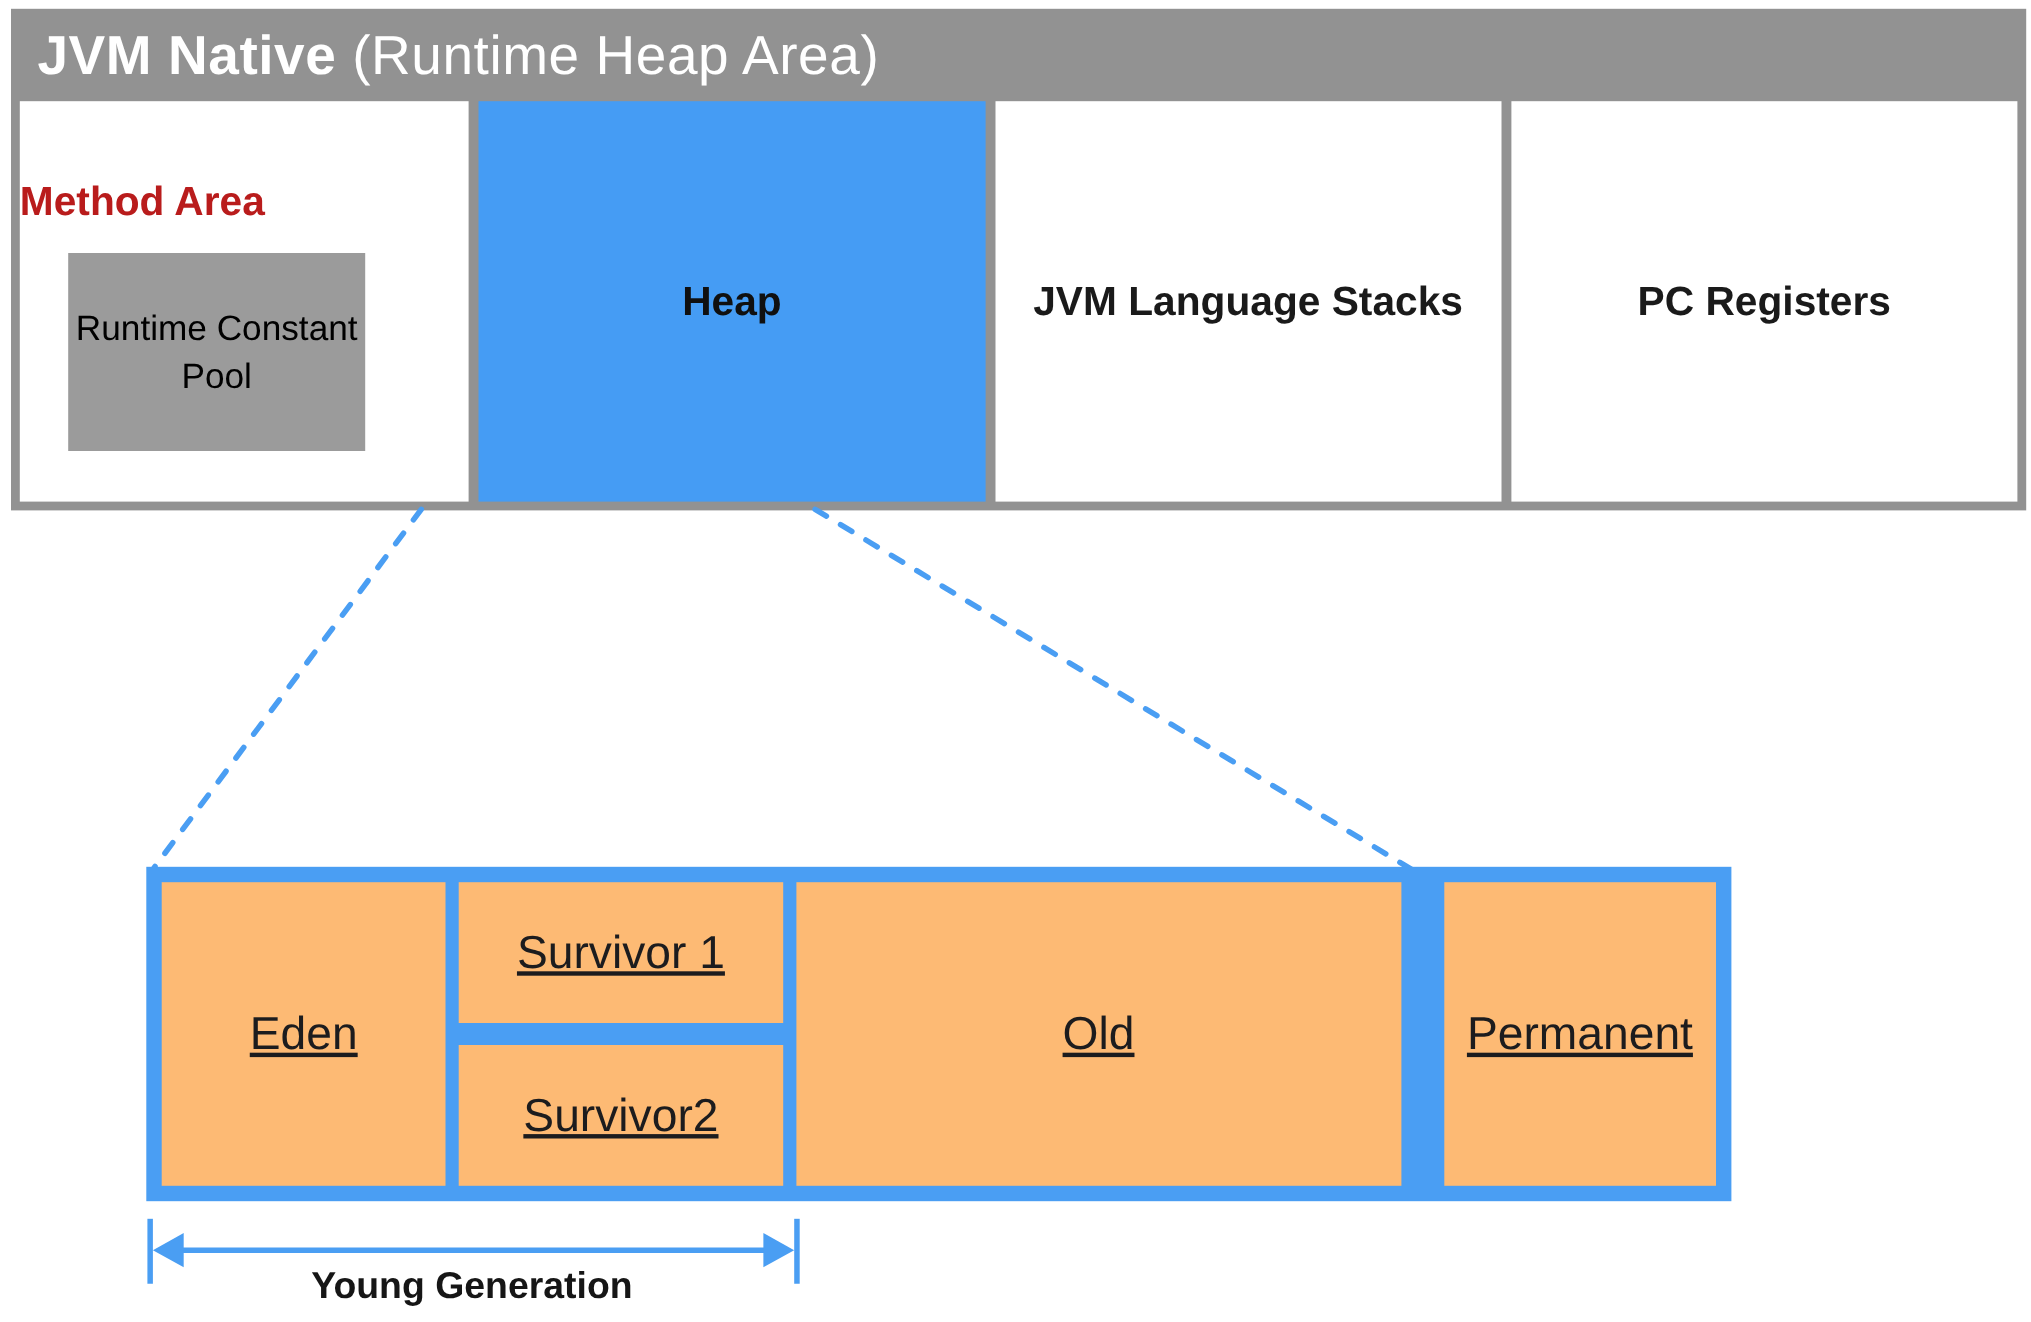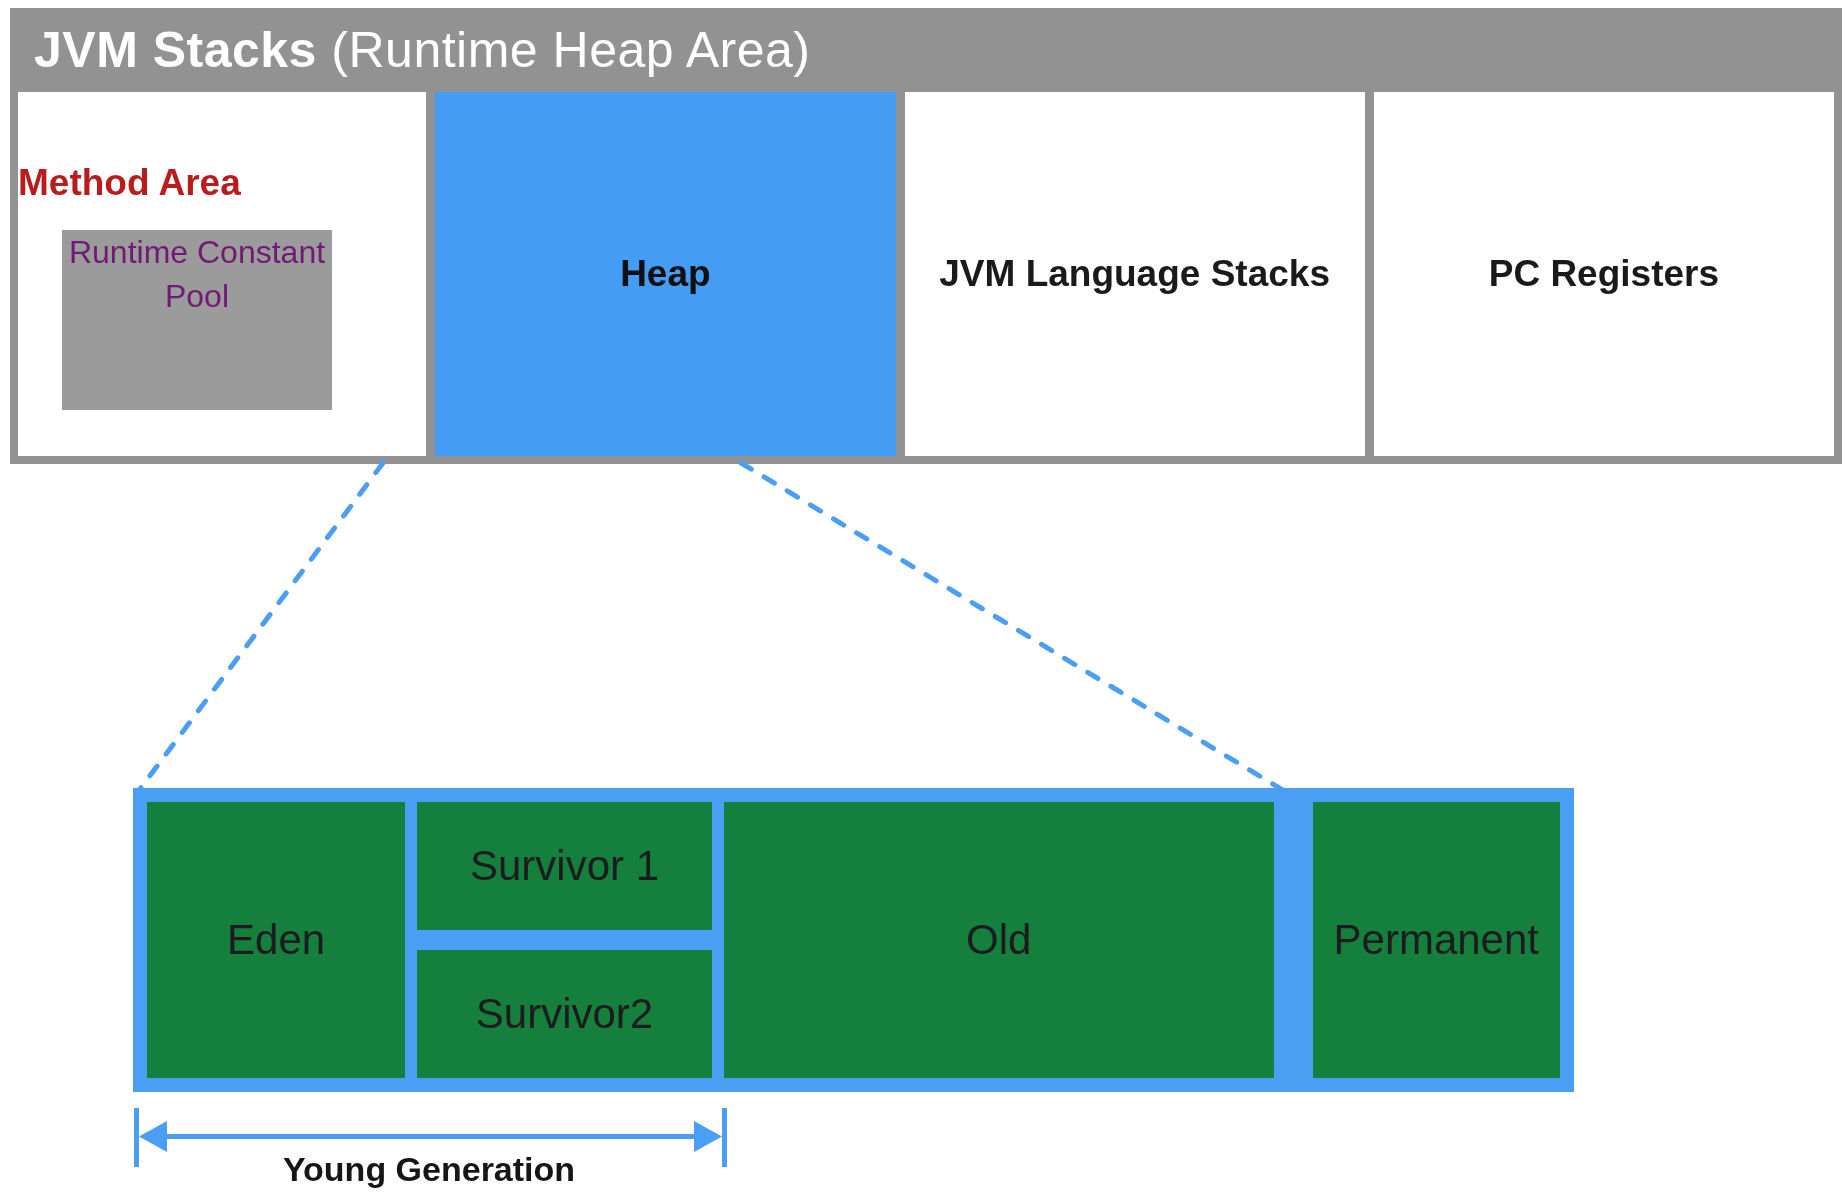--- a/index.html
+++ b/index.html
@@ -72,26 +72,26 @@
     text-align: left;
     font-size: 37px;
     font-weight: 700;
     color: #b91c1c;
   }
   .rcp {
     position: absolute;
     left: 44px; top: 138px;
     width: 270px; height: 180px;
     background: var(--pool-gray);
-    color: #701a75;
+    color: #000000;
     font-size: 32px;
     font-weight: 400;
     line-height: 44px;
     display: flex;
-    align-items: flex-start;
+    align-items: center;
     justify-content: center;
     text-align: center;
   }
   .heap-box {
     background: var(--heap-fill);
     color: #101010;
   }
 
   
   .overlay {
@@ -118,28 +118,29 @@
     position: absolute;
     left: 133px; top: 788px;
     width: 1441px; height: 304px;
     background: var(--accent);
     box-sizing: border-box;
     padding: 14px;
     display: flex;
     gap: 12px;
   }
   .hseg {
-    background: #15803d;
+    background: #fdba74;
     display: flex;
     align-items: center;
     justify-content: center;
     text-align: center;
     font-size: 42px;
     font-weight: 400;
     color: var(--ink);
+    text-decoration: underline;
   }
   .seg-eden { flex: 263 1 0; }
   .survivors {
     flex: 300 1 0;
     display: flex;
     flex-direction: column;
     gap: 20px;
   }
   .survivors .hseg { flex: 1; }
   .seg-old { flex: 560 1 0; }
@@ -156,21 +157,21 @@
     color: #161616;
   }
 </style>
 </head>
 <body>
 
 <div class="page" style="--accent: #4a9ef3; --heap-fill: #459cf4; --frame-gray: #929292; --pool-gray: #9b9b9b;">
 
   <div class="jvm-block">
     <div class="jvm-header">
-      <span class="title-bold">JVM Stacks</span>
+      <span class="title-bold">JVM Native</span>
       <span class="title-rest"> (Runtime Heap Area)</span>
     </div>
     <div class="jvm-row">
       <div class="tbox method-box">
         <div class="method-label">Method Area</div>
         <div class="rcp">
           <span>Runtime Constant Pool</span>
         </div>
       </div>
       <div class="tbox heap-box">

